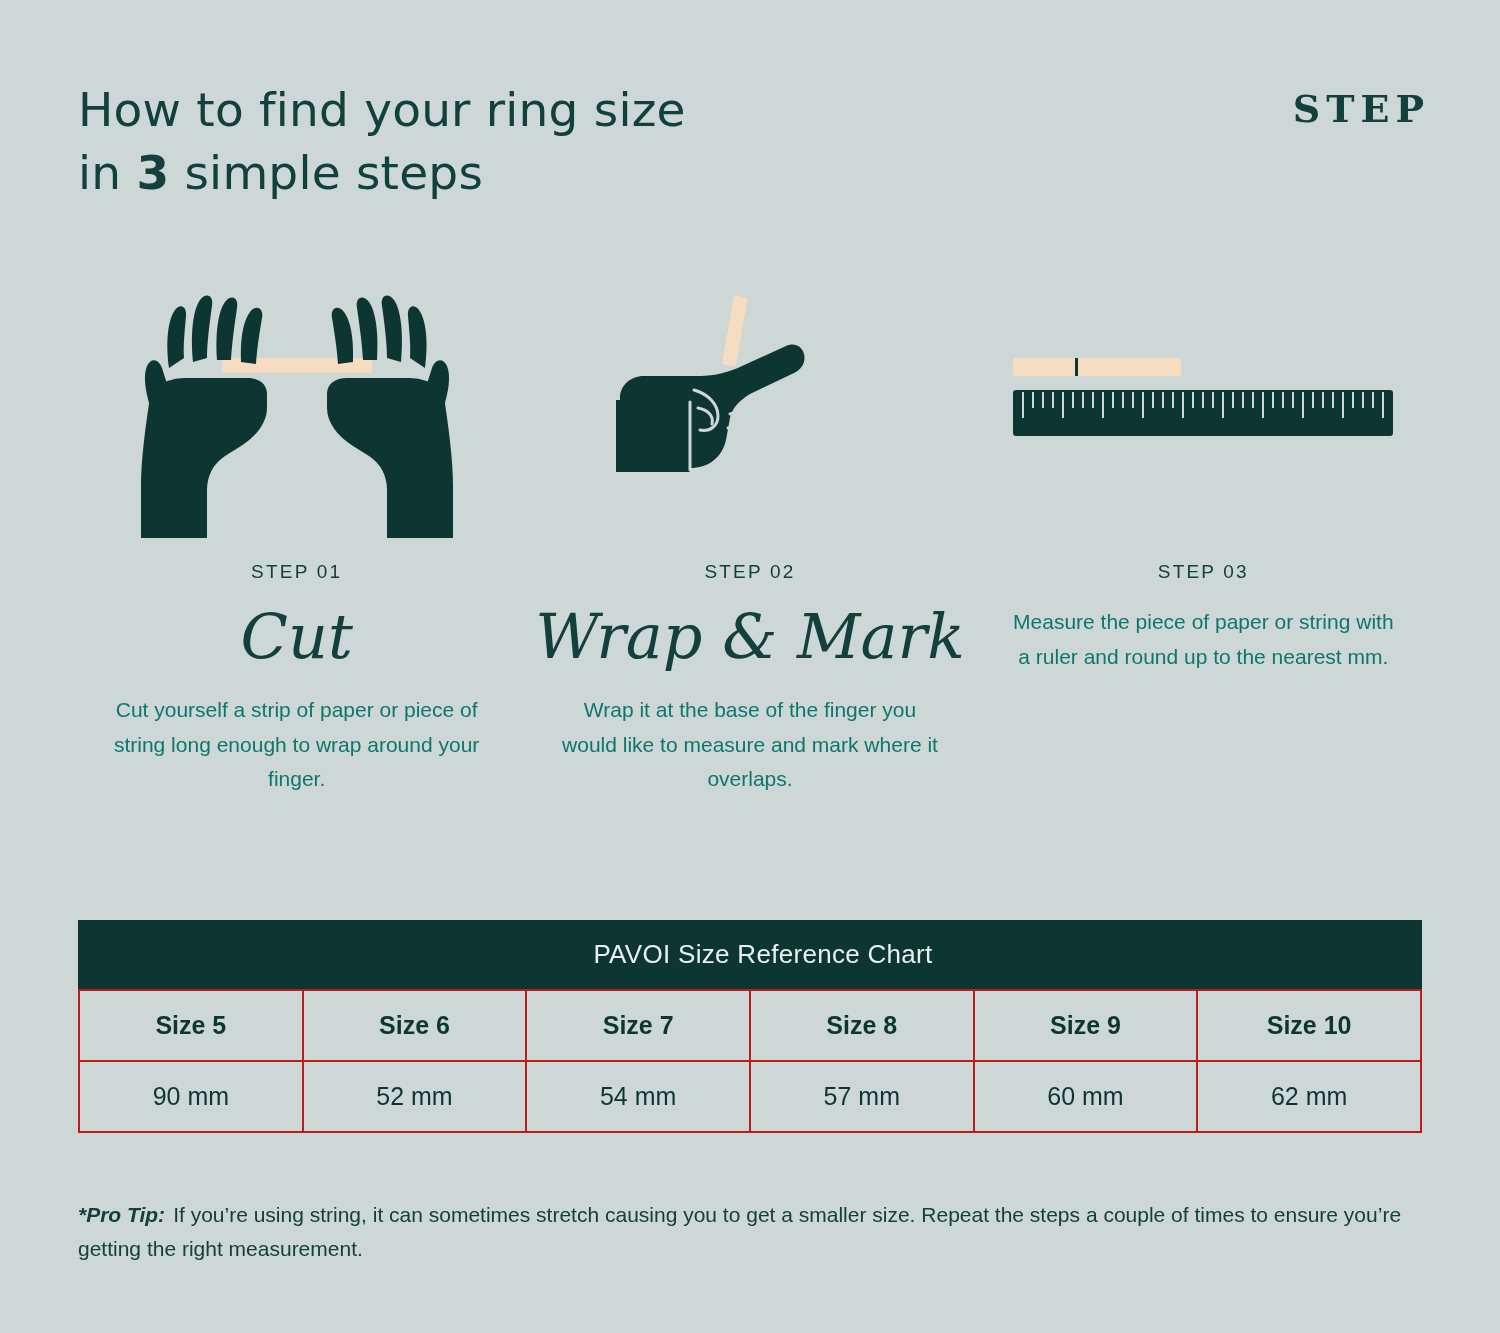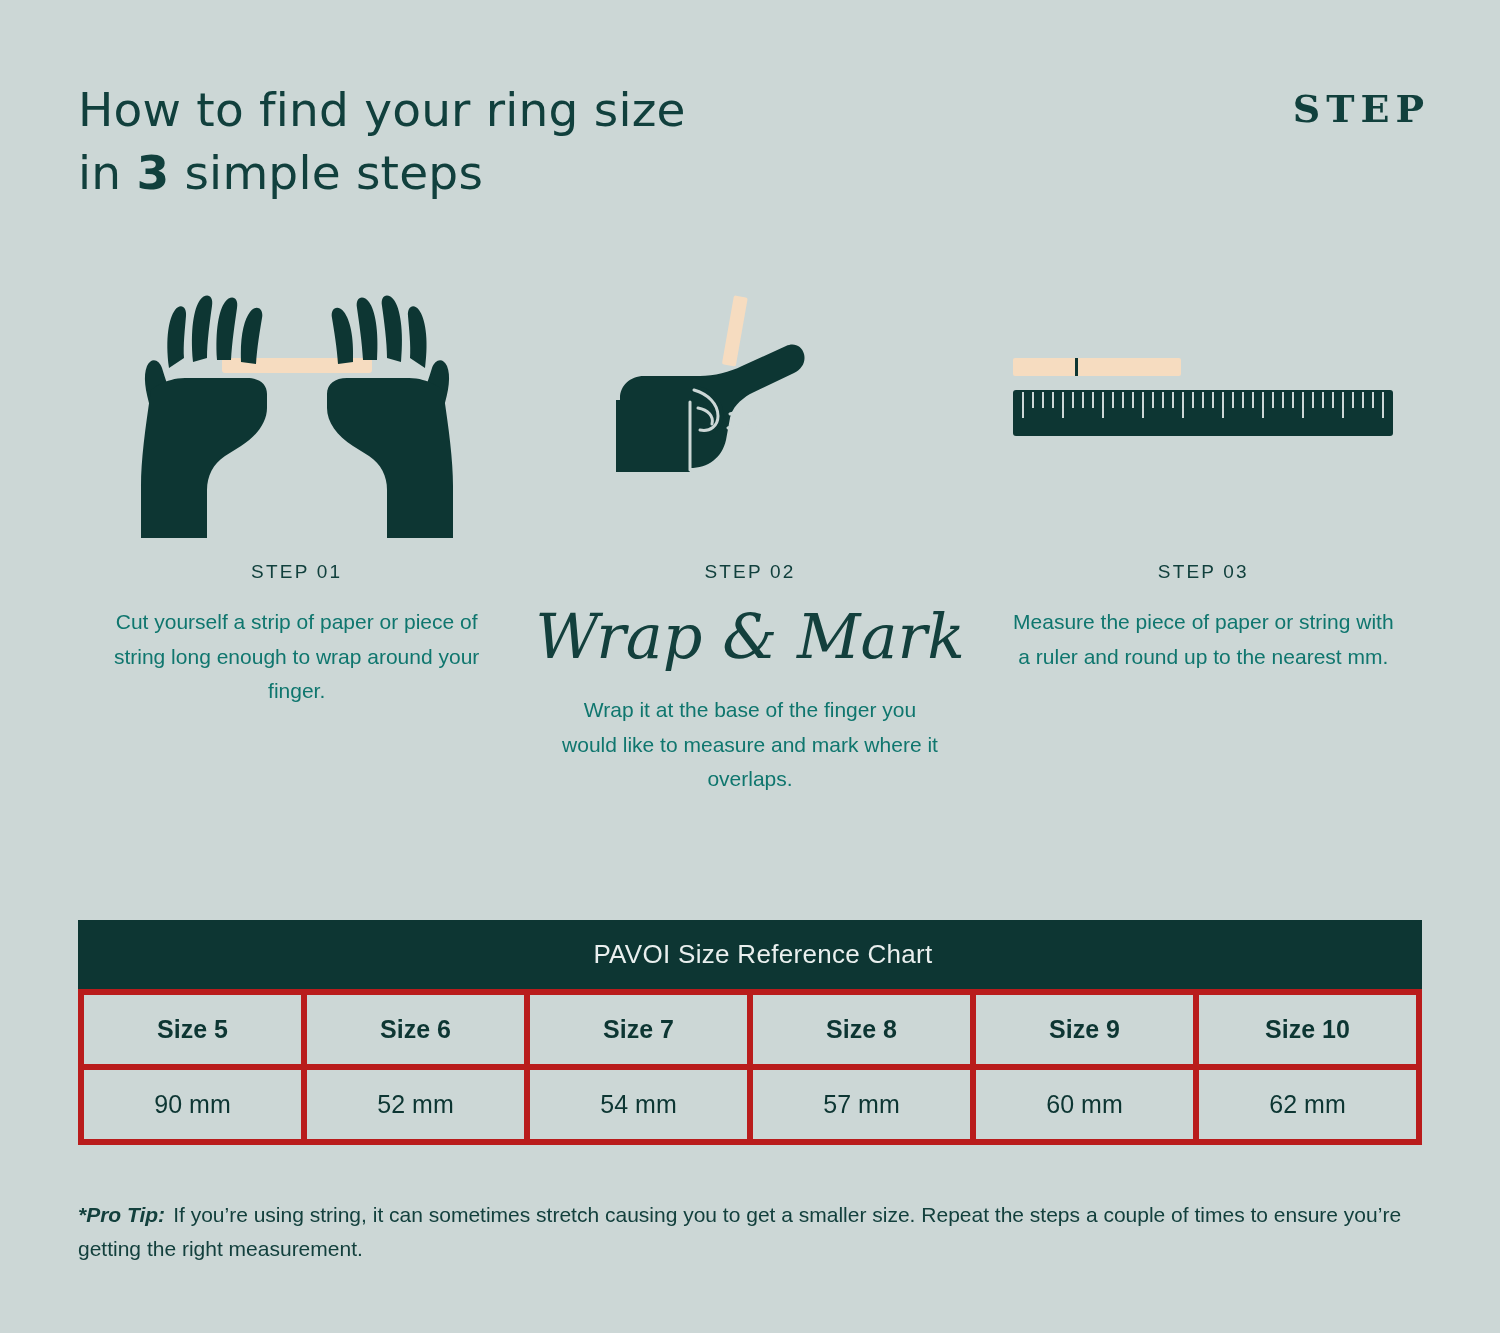--- a/index.html
+++ b/index.html
@@ -114,21 +114,21 @@
     text-align: center;
     background: #0d3633;
     color: #e9efee;
     font-family: "Liberation Sans", sans-serif;
     font-size: 26px;
     padding: 19px 0 19px 26px;
     letter-spacing: 0.3px;
     box-sizing: border-box;
   }
   table.size-chart td {
-    border: 6px solid #b91c1c;
+    border: 2px solid #b91c1c;
     text-align: center;
     font-family: "Liberation Sans", sans-serif;
     color: #0d3633;
   }
   table.size-chart td.head {
     font-size: 25px;
     font-weight: 700;
     padding: 20px 0;
   }
   table.size-chart td.val {
@@ -195,20 +195,21 @@
             <path d="M110 70 C108 40 112 20 118 12 C124 4 132 7 130 18 C128 32 125 52 124 70 Z"></path>
             <path d="M134 72 C133 46 137 30 143 22 C149 14 157 18 155 28 C153 40 150 58 149 74 Z"></path>
             <path d="M44 120 C38 100 36 86 40 76 C44 67 52 69 55 78 C58 88 62 100 66 108 Z"></path>
             <path d="M44 100 C44 100 58 88 78 88 L140 88 C152 88 160 94 160 104 L160 118
                      C160 132 150 146 134 156 L118 166 C106 174 100 186 100 200 L100 248
                      L34 248 L34 196 C34 170 38 140 44 100 Z"></path>
           </g>
         </svg>
       </div>
       <div class="step-label">STEP 01</div>
+      <div class="step-title">Cut</div>
       <div class="step-desc">Cut yourself a strip of paper or piece of string long enough to wrap around your finger.</div>
     </div>
 
     <div class="step">
       <div class="art">
         <svg width="320" height="260" viewBox="0 0 320 260">
 
           <rect x="138" y="6" width="14" height="70" rx="2" fill="#f6dcc0" transform="rotate(10 145 40)"></rect>
           <g fill="#0d3633">
 

